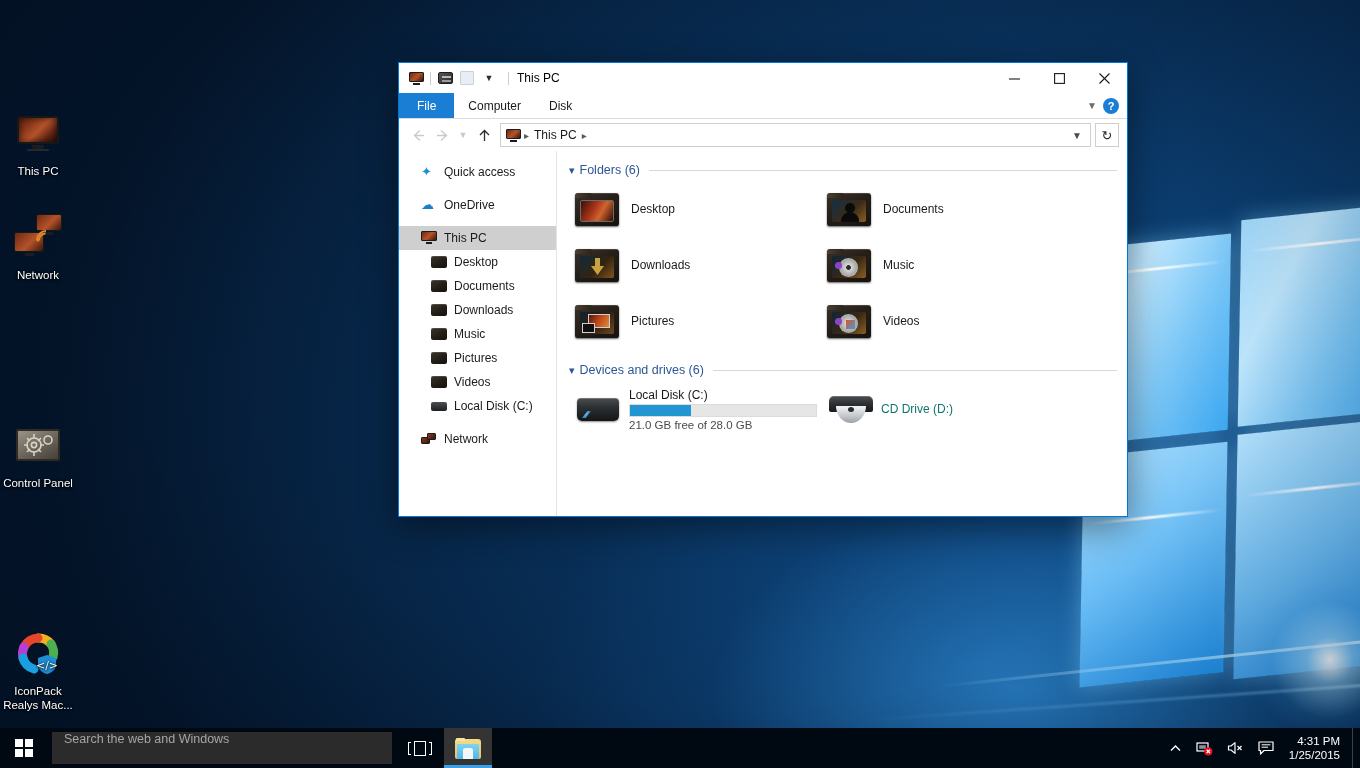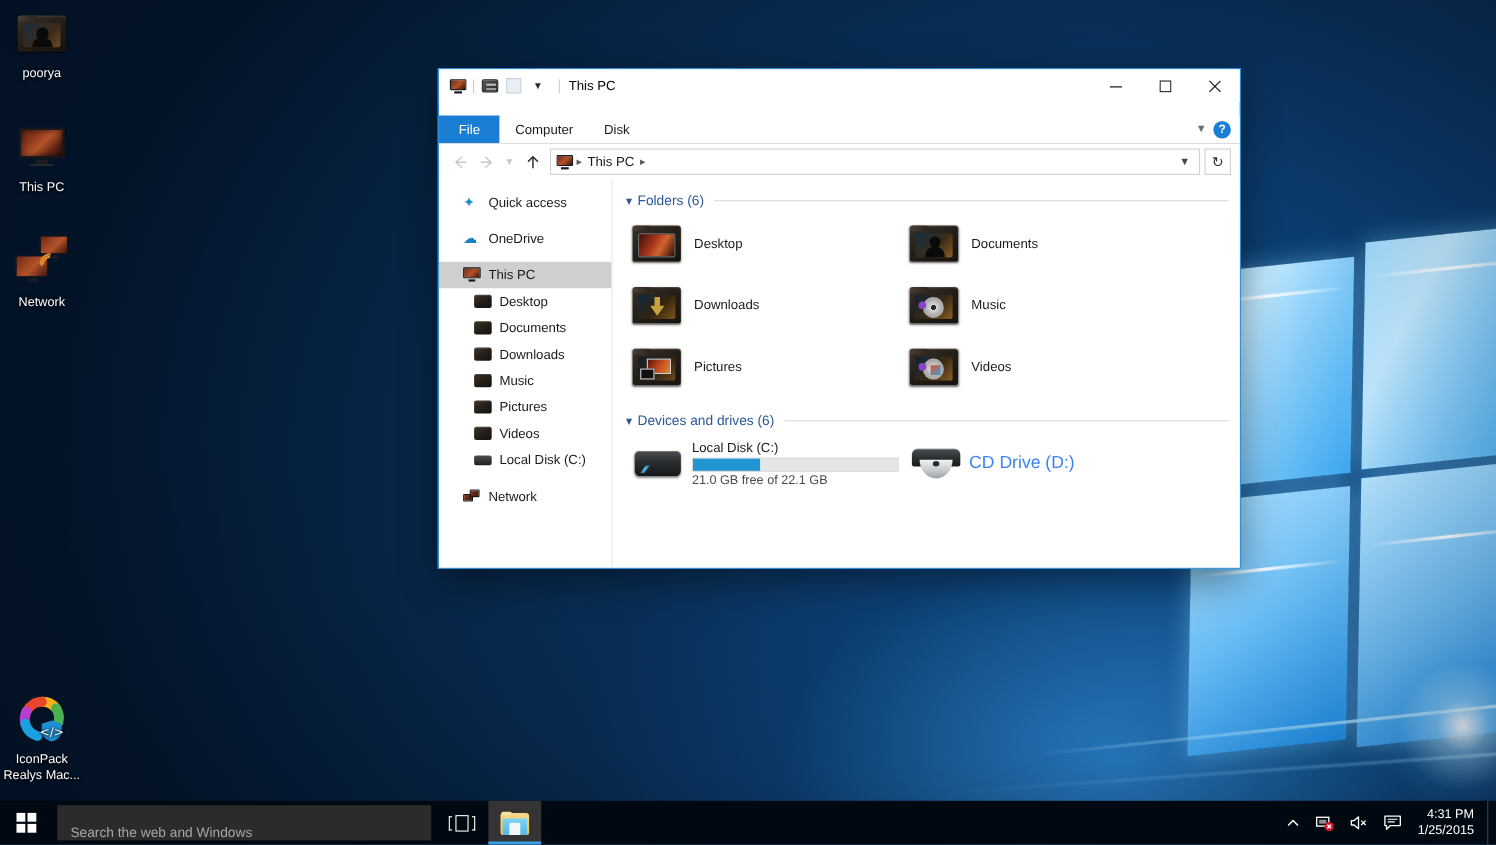--- a/index.html
+++ b/index.html
@@ -135,21 +135,21 @@
     width: 48px; height: 40px;
     display: flex; align-items: center; justify-content: center;
     cursor: default;
   }
   .win-logo { width: 18px; height: 18px; display: grid;
     grid-template-columns: 8px 8px; grid-template-rows: 8px 8px; gap: 2px; }
   .win-logo i { background: #ffffff; display: block; }
   #search-box {
     width: 340px; height: 32px; margin-left: 4px;
     background: #2b2b2b;
-    display: flex; align-items: flex-end;
+    display: flex; align-items: flex-start;
     padding: 0 12px;
     color: #a5a5a5; font-size: 12.5px;
     cursor: text;
   }
   #task-view {
     width: 48px; height: 40px; margin-left: 4px;
     display: flex; align-items: center; justify-content: center;
     cursor: default;
   }
   .tv-glyph { width: 20px; height: 15px; position: relative; }
@@ -260,21 +260,20 @@
     cursor: default;
   }
 
   
   #ribbon {
     height: 26px;
     background: #ffffff;
     display: flex; align-items: stretch;
     border-bottom: 1px solid #dcdcdc;
     flex-shrink: 0;
-    margin-top: 12px;
   }
   .rtab {
     display: flex; align-items: center;
     padding: 0 14px;
     font-size: 12px; color: #1a1a1a;
     cursor: default;
   }
   .rtab.file { background: #1a7fd4; color: #ffffff; padding: 0 18px; }
   #ribbon-right { margin-left: auto; display: flex; align-items: center; gap: 6px; padding-right: 8px; }
   .collapse-chev { font-size: 10px; color: #6d6d6d; cursor: default; }
@@ -387,21 +386,21 @@
   .drive-info { display: flex; flex-direction: column; gap: 2px; }
   .drive-name { font-size: 12px; color: #1a1a1a; }
   .cap-bar {
     width: 188px; height: 13px;
     background: #e6e6e6;
     border: 1px solid #dcdcdc;
     position: relative;
   }
   .cap-fill { height: 100%; background: #2196d3; }
   .cap-text { font-size: 11.5px; color: #4b4b4b; }
-  .drive-name-only { font-size: 16px; color: #3b82f6; }
+  .drive-name-only { font-size: 12px; color: #0f766e; }
 
   
   .hdd {
     position: absolute; left: 2px; top: 8px;
     width: 42px; height: 23px;
     border-radius: 4px 4px 5px 5px;
     background: linear-gradient(180deg,#4c4f52 0%, #2c2f31 42%, #141617 100%);
     box-shadow: inset 0 1px 0 rgba(255,255,255,0.22), 0 1px 2px rgba(0,0,0,0.45);
   }
   .hdd:after {
@@ -469,31 +468,20 @@
       </div>
     <div class="pane br">
         <div class="pane-streak" style="left:8px;top:60px;width:156px;"></div>
       </div>
   </div>
   <div class="beam"></div>
   <div class="beam2"></div>
   <div class="glow-core"></div>
   <div class="wall-vignette"></div>
 
-  <div class="desk-icon" style="left:0px;top:6px;">
-    <div class="glyph">
-      <div class="ico-folder">
-        <div class="folder-art" style="background:linear-gradient(135deg,#1b2b3c,#3c2a1a 60%,#6b4a22);">
-          <div style="position:absolute;left:12px;top:4px;width:11px;height:11px;border-radius:50% 50% 40% 40%;background:#0a0a0a;"></div>
-          <div style="position:absolute;left:8px;top:13px;width:19px;height:9px;border-radius:9px 9px 0 0;background:#0a0a0a;"></div>
-        </div>
-      </div>
-    </div>
-    <div class="label">poorya</div>
-  </div>
 
   <div class="desk-icon" style="left:0px;top:110px;">
     <div class="glyph">
       <div class="ico-monitor">
           <div class="mon-screen"></div>
           <div class="mon-stand"></div>
           <div class="mon-base"></div>
         </div>
     </div>
     <div class="label">This PC</div>
@@ -512,20 +500,34 @@
       <svg style="position:absolute;left:21px;top:13px;" width="16" height="16" viewBox="0 0 16 16">
         <path d="M2 13 A9 9 0 0 1 11 4" fill="none" stroke="#e08a2c" stroke-width="2"></path>
         <path d="M4 13 A6.5 6.5 0 0 1 10.5 6.5" fill="none" stroke="#e08a2c" stroke-width="2"></path>
         <circle cx="3" cy="13" r="1.6" fill="#e08a2c"></circle>
       </svg>
     </div>
     <div class="label">Network</div>
   </div>
 
 
+  <div class="desk-icon" style="left:0px;top:422px;">
+    <div class="glyph">
+      <div style="position:absolute;left:2px;top:7px;width:44px;height:32px;border-radius:2px;background:linear-gradient(150deg,#9a9287,#6a6358 55%,#443f38);border:2px solid #2e2a25;"></div>
+      <svg style="position:absolute;left:8px;top:11px;" width="33" height="24" viewBox="0 0 33 24">
+        <g fill="none" stroke="#d8d3c7" stroke-width="1.6">
+          <circle cx="12" cy="12" r="7"></circle>
+            <circle cx="12" cy="12" r="2.6"></circle>
+          <path d="M12 1v4M12 19v4M2 12h4M18 12h4M5 5l3 3M16 16l3 3M19 5l-3 3M8 16l-3 3"></path>
+          <circle cx="26" cy="7" r="4"></circle>
+        </g>
+      </svg>
+    </div>
+    <div class="label">Control Panel</div>
+  </div>
 
 
   <div class="desk-icon" style="left:0px;top:630px;">
     <div class="glyph">
       <svg width="48" height="48" viewBox="0 0 48 48">
         <g fill="none" stroke-width="9" stroke-linecap="round">
           <path d="M24 8 A16 16 0 0 1 37 14" stroke="#f2b21c"></path>
           <path d="M37 14 A16 16 0 0 1 39 27" stroke="#4caf50"></path>
           <path d="M24 8 A16 16 0 0 0 10 17" stroke="#e8452c"></path>
           <path d="M10 17 A16 16 0 0 0 9 28" stroke="#b43fd0"></path>
@@ -796,21 +798,21 @@
         <div class="tile-grid">
           <div class="drive-tile">
             <div class="drive-ico">
                 <div class="hdd"></div>
               </div>
             <div class="drive-info">
               <span class="drive-name">Local Disk (C:)</span>
               <div class="cap-bar">
                 <div class="cap-fill" id="cap-fill" style="width: 33%; background: rgb(33, 150, 211);"></div>
               </div>
-              <span class="cap-text">21.0 GB free of 22.1 GB</span>
+              <span class="cap-text">21.0 GB free of 28.0 GB</span>
             </div>
           </div>
 
           <div class="drive-tile">
             <div class="drive-ico">
               <div class="cdd">
                 <div class="cdd-body"></div>
                 <div class="cdd-disc"></div>
                 <div class="cdd-hole"></div>
               </div>

